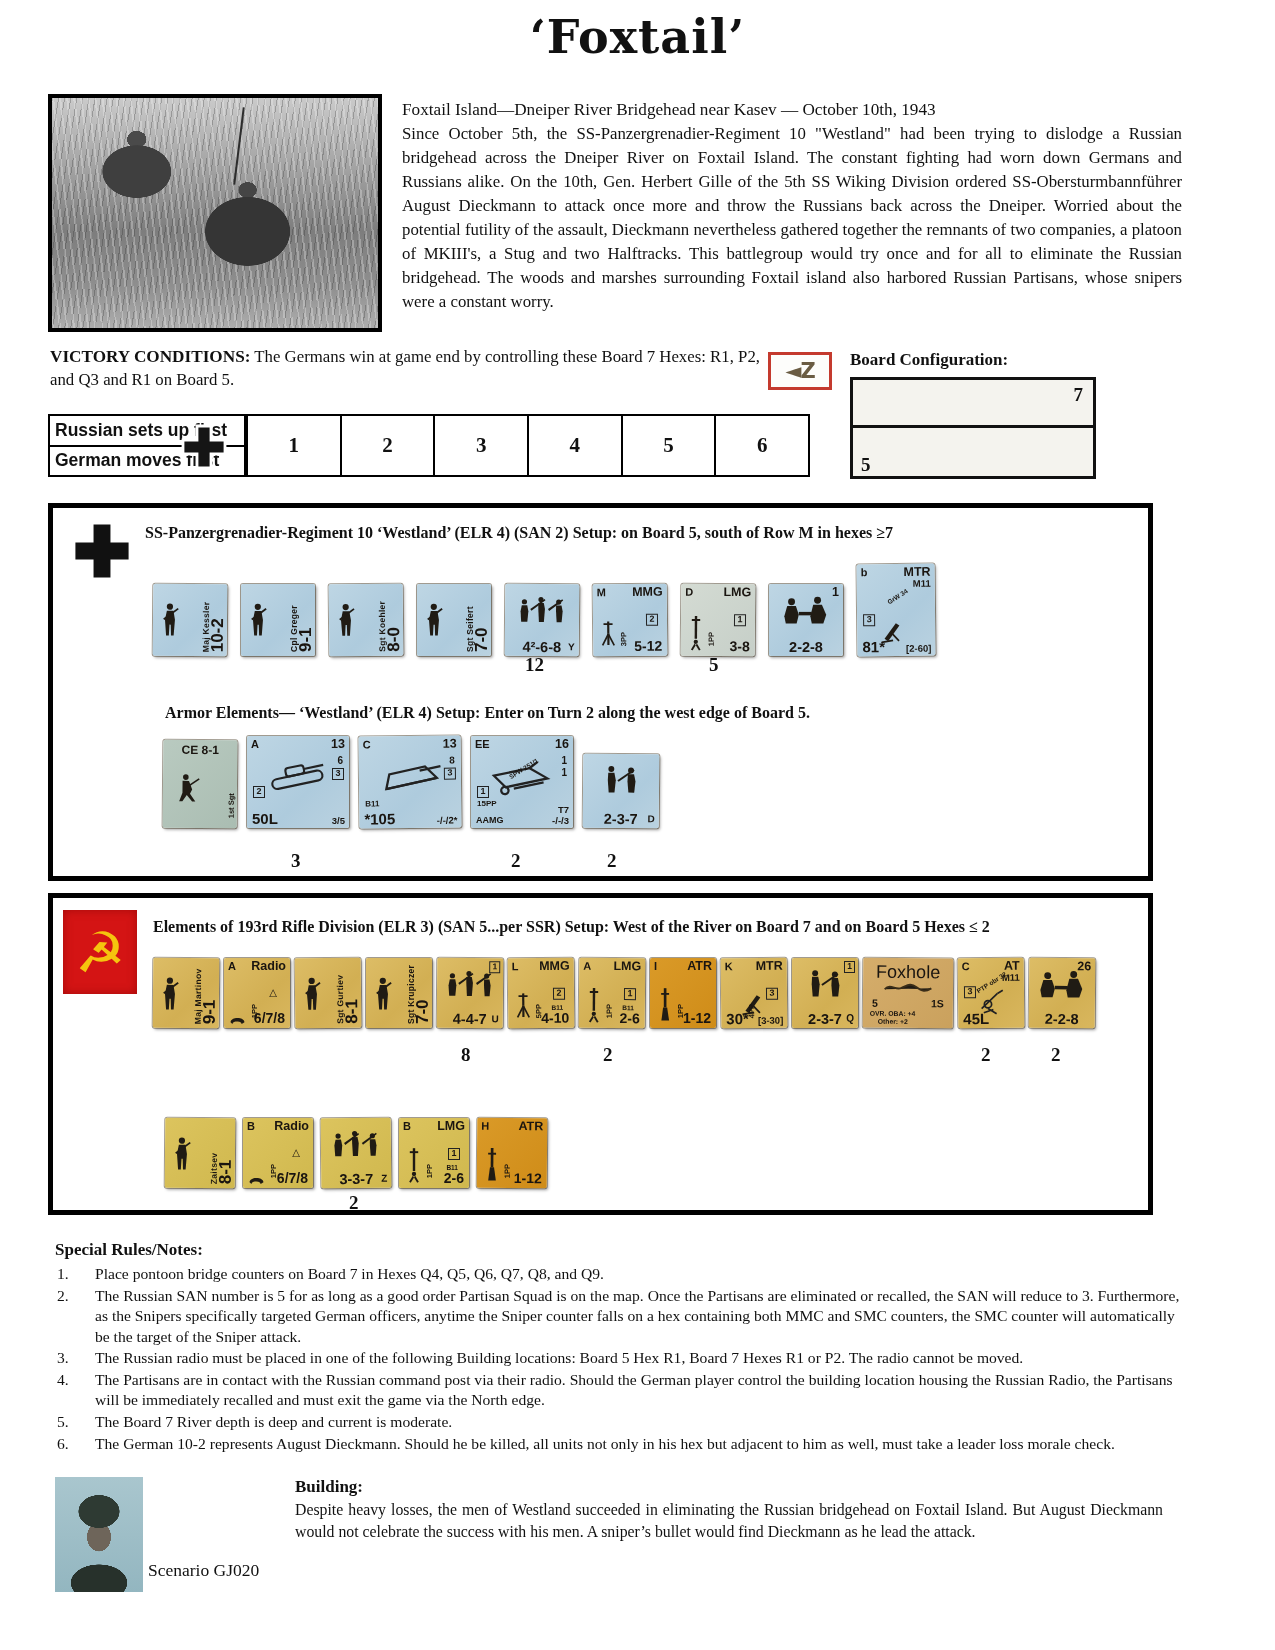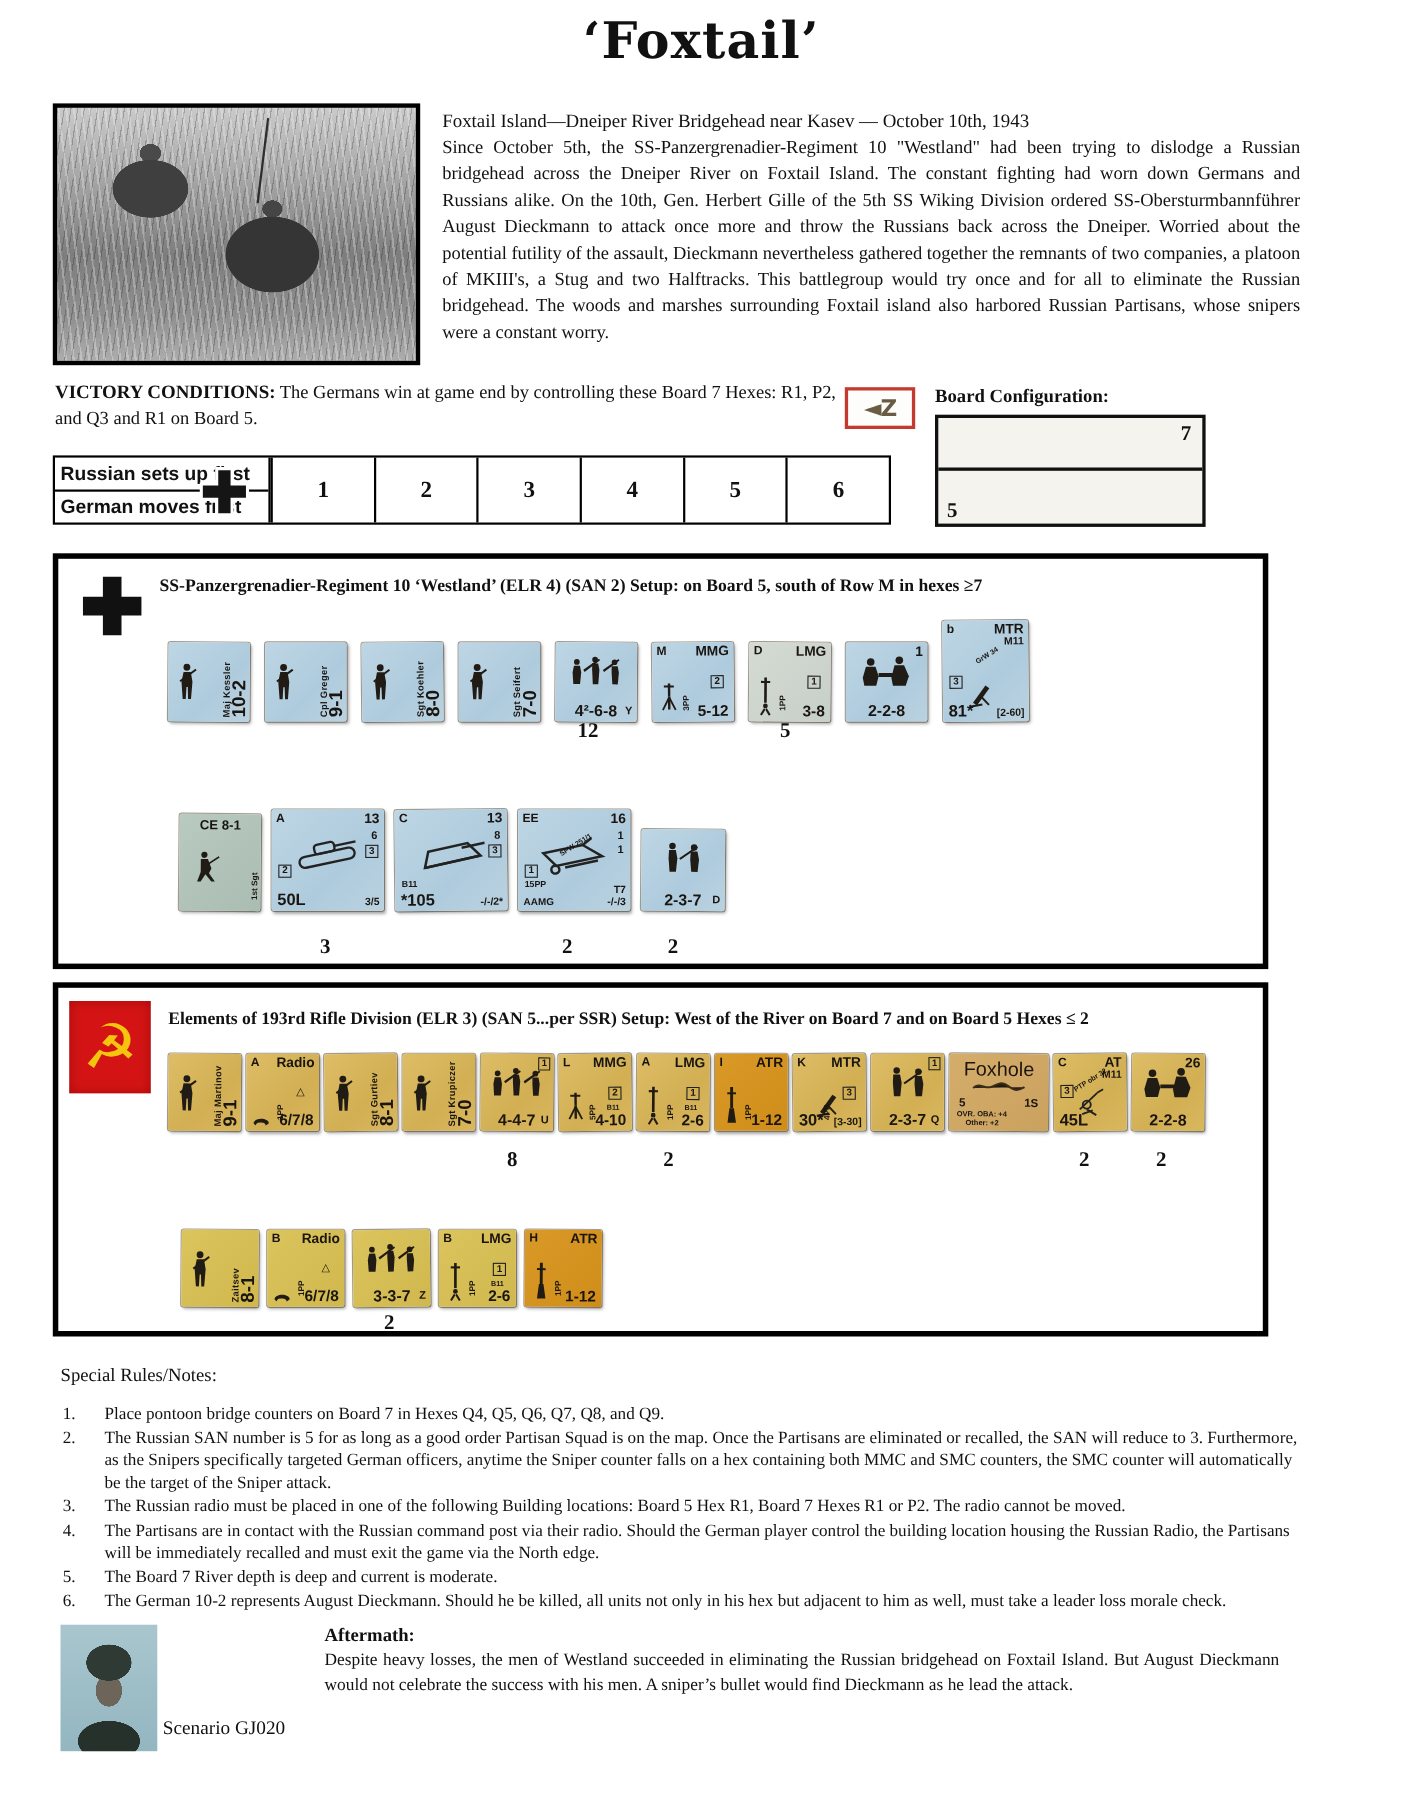--- a/index.html
+++ b/index.html
@@ -143,21 +143,21 @@
   .k-sw .c-icon{left:5px;bottom:5px;width:20px;height:36px}
   .k-vehicle .c-icon{left:50%;top:44%;transform:translate(-50%,-50%) rotate(-12deg);width:70px;height:34px}
   .k-marker .c-icon{left:12px;top:30px;width:28px;height:36px}
   .k-foxhole .c-icon{left:50%;top:22px;transform:translateX(-50%);width:64px;height:14px}
   .i-mortar{left:26%!important;bottom:10px!important;width:27px!important;height:27px!important}
   .i-gun{left:24%!important;bottom:12px!important;width:32px!important;height:30px!important}
   .i-phone{left:5px!important;bottom:4px!important;width:17px!important;height:13px!important}
 
   
   #rules{left:55px;top:1240px;width:1132px}
-  #rules h3{font-size:17px;font-weight:400;margin-bottom:16px}
+  #rules h3{font-size:17px;font-weight:700;margin-bottom:4px}
   .rule{display:flex;font-size:15.6px;line-height:1.32;margin-bottom:1px}
   .rule .num{width:40px;flex:none;padding-left:2px}
   .rule .txt{flex:1}
 
   
   #after-photo{left:55px;top:1477px;width:88px;height:115px;
     background:
       radial-gradient(30px 24px at 50% 30%, #2e3a33 68%, transparent 69%),
       radial-gradient(18px 22px at 50% 52%, #6e655a 66%, transparent 67%),
       radial-gradient(40px 26px at 50% 92%, #27312b 70%, transparent 71%),
@@ -313,20 +313,21 @@
         <span class="slot s-diag" data-name="counter-field-diag">GrW 34</span>
         <span class="slot s-blbig" data-name="counter-field-blbig">81*</span>
         <span class="slot s-botr2" data-name="counter-field-botr2">[2-60]</span>
         <span class="slot s-lbox" data-name="counter-field-lbox">3</span>
       </div>
     </div>
   <div class="counts" id="g-counts" data-name="german-counter-counts">
       <span data-name="counter-count">12</span>
       <span data-name="counter-count">5</span>
     </div>
+  <div class="box-header" style="left:112px;top:196px" data-name="armor-header">Armor Elements— ‘Westland’  (ELR 4) Setup: Enter on Turn 2 along the west edge of Board 5.</div>
   <div class="counter-row" id="row-armor" data-name="armor-counter-row">
       <div class="counter c-de-gn k-marker" data-name="counter-ce-marker">
         <span class="c-icon i-kneeler" data-name="kneeler-icon"><svg viewBox="0 0 26 30">
             <circle cx="10" cy="5" r="2.6"></circle>
             <path d="M7 8.5h6l3 8-2 4 5 7h-3l-5-6-4 6H4l3-8z"></path>
             <path d="M13 12l9-6 .9 1.2-9 6z"></path>
           </svg></span>
         <span class="slot s-top" data-name="counter-field-top">CE  8-1</span>
         <span class="slot s-sub" data-name="counter-field-sub">1st Sgt</span>
       </div>
@@ -650,14 +651,14 @@
       <span class="txt" data-name="rule-text">The Board 7 River depth is deep and current is moderate.</span>
     </div>
   <div class="rule" data-name="rule-item">
       <span class="num" data-name="rule-number">6.</span>
       <span class="txt" data-name="rule-text">The German 10-2 represents August Dieckmann. Should he be killed, all units not only in his hex but adjacent to him as well, must take a leader loss morale check.</span>
     </div>
 </div>
 
 <div class="abs" id="after-photo" data-name="aftermath-portrait"></div>
 <div class="abs" id="scenario-id" data-name="scenario-id">Scenario GJ020</div>
-<div class="abs" id="after-h" data-name="aftermath-heading">Aftermath:</div>
+<div class="abs" id="after-h" data-name="aftermath-heading">Building:</div>
 <div class="abs" id="after-t" data-name="aftermath-text">Despite heavy losses, the men of Westland succeeded in eliminating the Russian bridgehead on Foxtail Island.  But August Dieckmann would not celebrate the success with his men.  A sniper’s bullet would find Dieckmann as he lead the attack.</div>
 
 </body></html>

